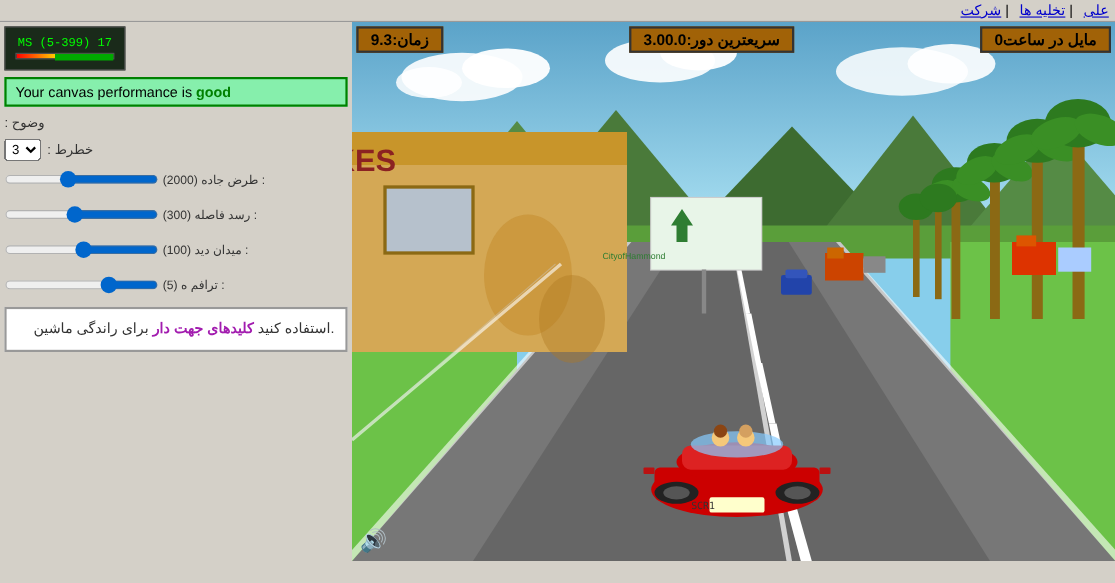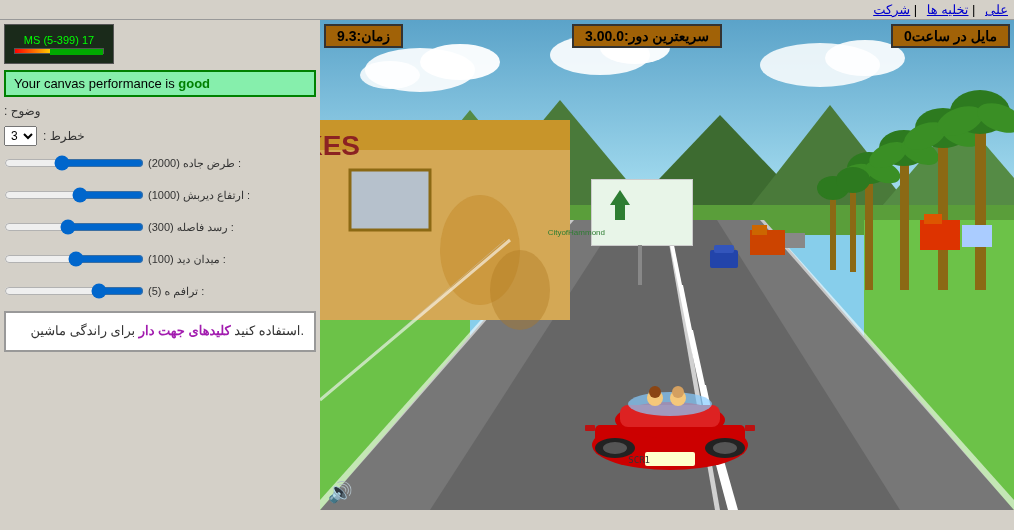--- a/index.html
+++ b/index.html
@@ -85,21 +85,21 @@
       flex-shrink: 0;
       display: flex;
       flex-direction: column;
       gap: 6px;
     }
 
     .fps-display {
       background: #1a2a1a;
       color: #00ff00;
       font-size: 11px;
-      font-family: Liberation Sans, sans-serif;
+      font-family: Liberation Mono, monospace;
       width: 110px;
       height: 40px;
       display: flex;
       flex-direction: column;
       align-items: center;
       justify-content: center;
       margin-right: auto;
       border: 1px solid #555;
       padding: 2px 4px;
       text-align: center;
@@ -228,24 +228,20 @@
         <option selected="">3</option>
         <option>4</option>
         <option>5</option>
       </select>
     </div>
 
     <div class="slider-group">
       <div class="slider-row">
         <label>: طرض جاده (2000)</label>
         <input type="range" min="0" max="100" value="60" style="">
-      </div>
-      <div class="slider-row">
-        <label>: ارتفاع دیربش (1000)</label>
-        <input type="range" min="0" max="100" value="45" style="">
       </div>
       <div class="slider-row">
         <label>: رسد فاصله (300)</label>
         <input type="range" min="0" max="100" value="55" style="">
       </div>
       <div class="slider-row">
         <label>: میدان دید (100)</label>
         <input type="range" min="0" max="100" value="48" style="">
       </div>
       <div class="slider-row">

